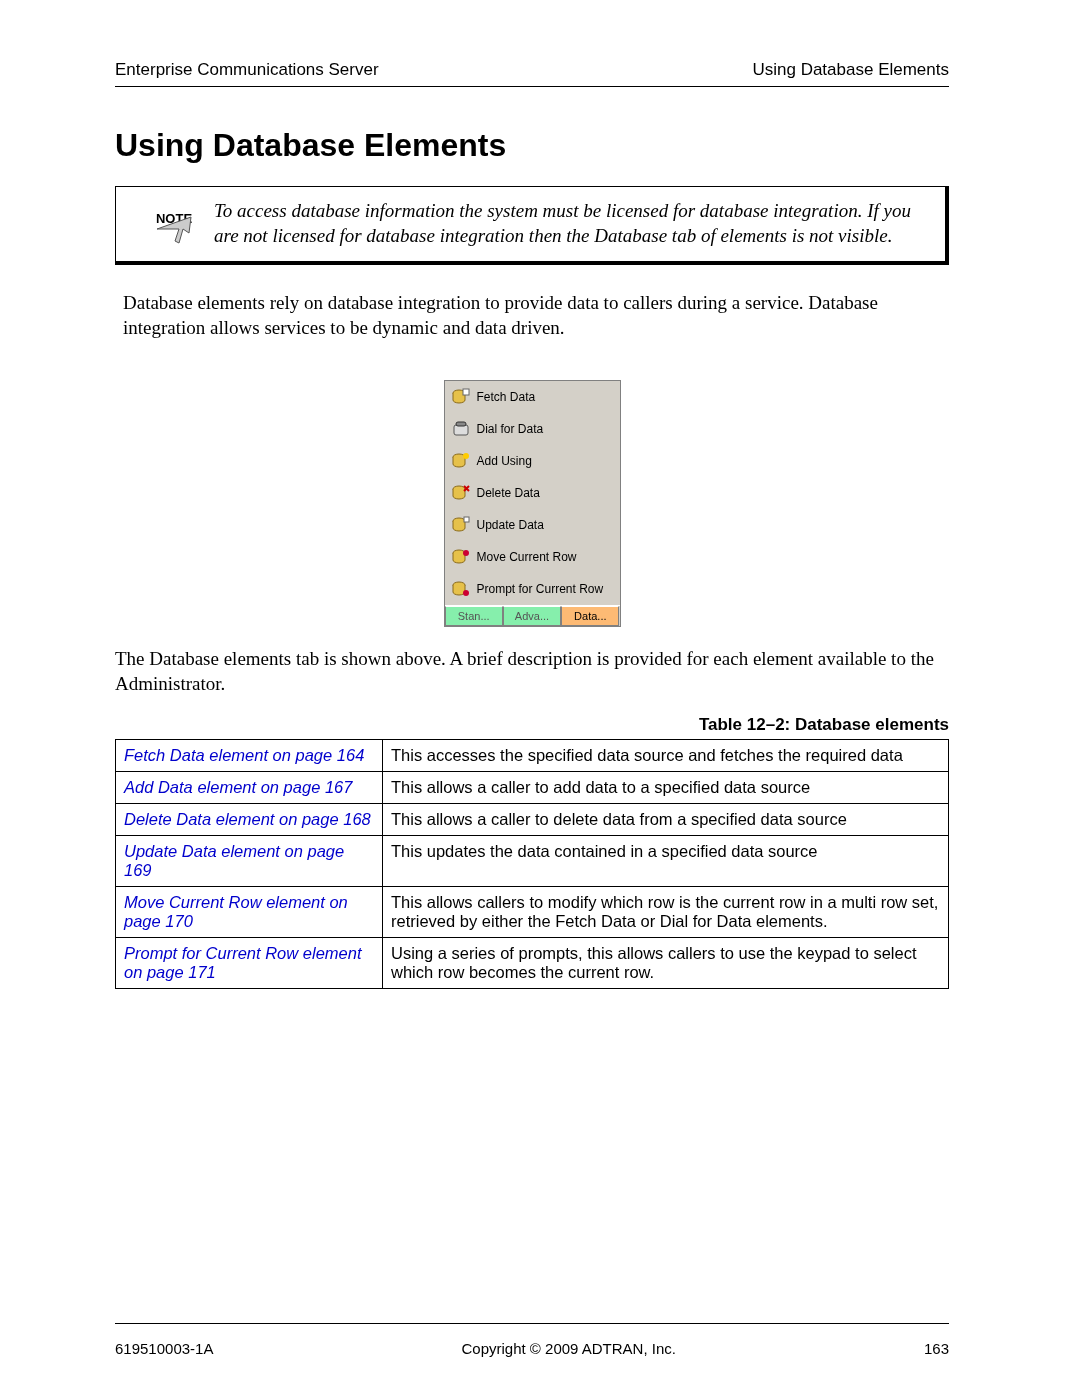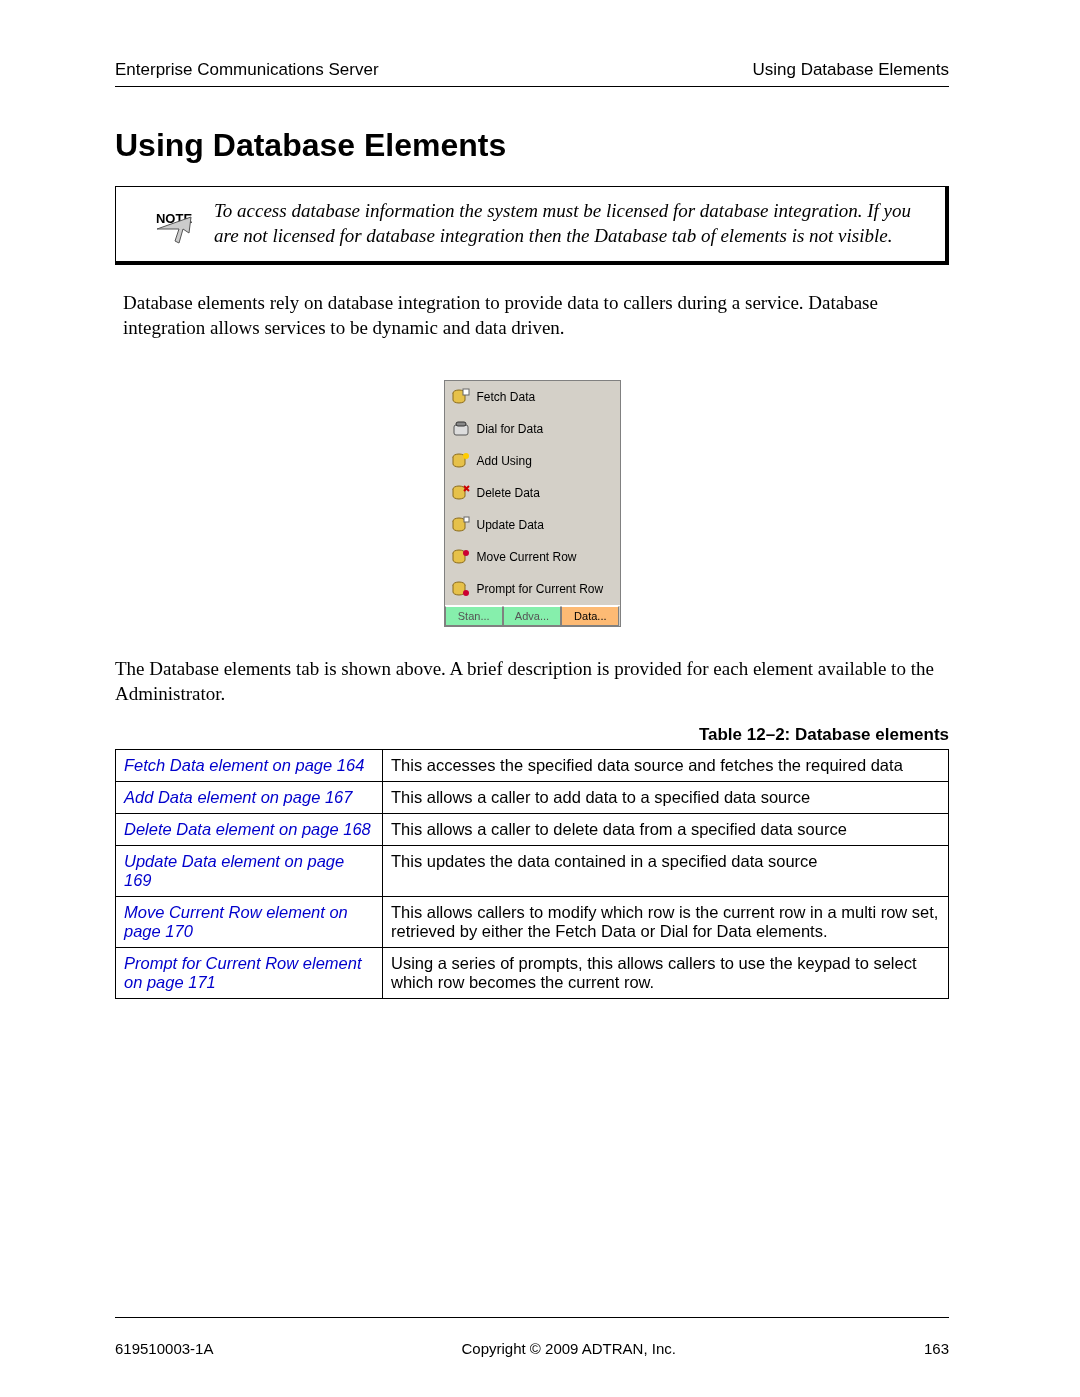--- a/index.html
+++ b/index.html
@@ -54,21 +54,21 @@
     line-height: 1.3;
   }
   .body-p {
     font-size: 19px;
     line-height: 1.3;
     margin: 0 0 40px 8px;
   }
   .body-p2 {
     font-size: 19px;
     line-height: 1.3;
-    margin: 30px 0 18px 0;
+    margin: 20px 0 18px 0;
   }
   .panel-wrap {
     display: flex;
     justify-content: center;
     margin: 4px 0;
   }
   .panel {
     width: 175px;
     background: #d4d0c8;
     border: 1px solid #808080;
@@ -129,21 +129,21 @@
     color: #0000cc;
     font-style: italic;
     width: 250px;
   }
   .ftr {
     position: absolute;
     left: 115px;
     right: 115px;
     bottom: 40px;
     border-top: 1.5px solid #000;
-    padding-top: 22px;
+    padding-top: 16px;
     font-family: Arial, Helvetica, sans-serif;
     font-size: 15px;
     display: flex;
     justify-content: space-between;
   }
 </style>
 </head>
 <body>
 
 <div class="page">

